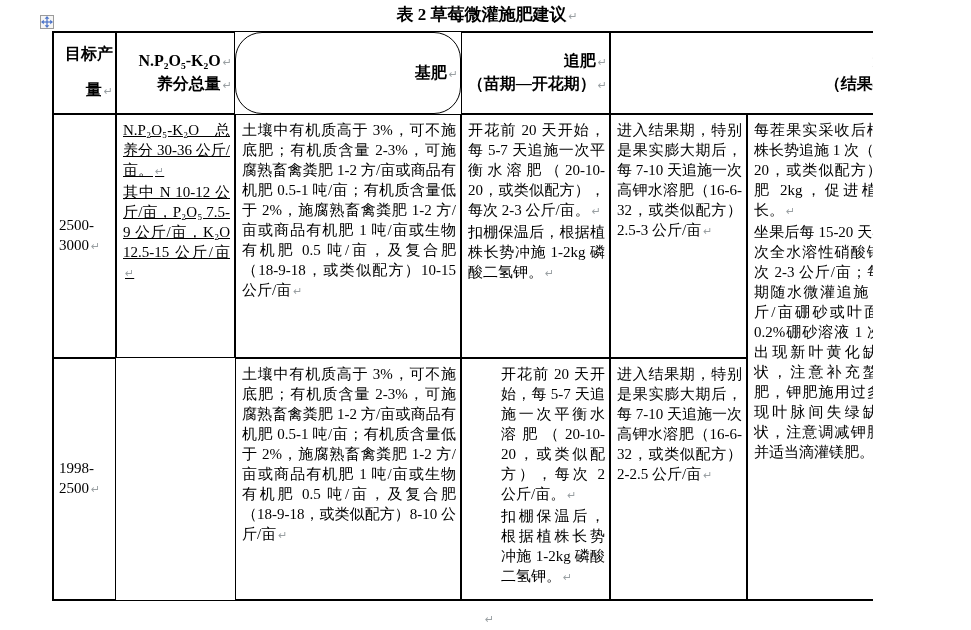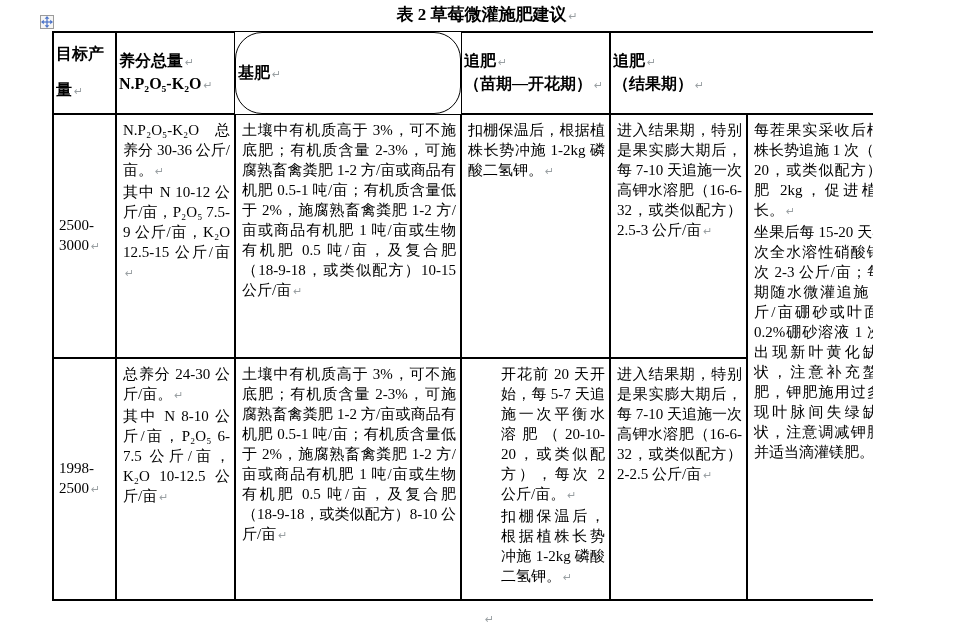--- a/index.html
+++ b/index.html
@@ -36,21 +36,21 @@
   .cell {
     border:1px solid #000; box-sizing:border-box; overflow:hidden;
     font-size:15px; line-height:20px;
   }
   .cell p { margin:0; text-align:justify; }
   .th {
     font-weight:bold; font-size:16px;
     display:flex; flex-direction:column; justify-content:center;
     padding:0 2px;
   }
-  .th p { text-align:left; }
+  .th p { text-align:right; }
   .th-yield { line-height:36px; }
   .th-nutrients p, .th-base p, .th-topdress_flower p, .th-topdress_fruit p { line-height:21px; }
   .td { padding:5px 4px 0 6px; }
   .td-yield {
     display:flex; flex-direction:column; justify-content:center; padding:0 0 0 5px;
   }
   .td-yield p { text-align:left; }
   .end-row-mark, .below-mark { position:absolute; }
 </style>
 </head>
@@ -73,56 +73,53 @@
     </span>
   </div>
 
   <div class="doc-title"><span>表 2 草莓微灌施肥建议</span><span class="mark">↵</span></div>
 
   <div class="grid">
       <div class="cell th th-yield" style="grid-area: 1 / 1 / 2 / 2;">
         <p><span>目标产量</span><span class="mark">↵</span></p>
       </div>
       <div class="cell th th-nutrients" style="grid-area: 1 / 2 / 2 / 3;">
+        <p><span>N.P₂O₅-K₂O</span><span class="mark">↵</span></p>
         <p><span>养分总量</span><span class="mark">↵</span></p>
-        <p><span>N.P₂O₅-K₂O</span><span class="mark">↵</span></p>
       </div>
       <div class="cell th th-base" style="grid-area: 1 / 3 / 2 / 4; border-radius: 27px;">
         <p><span>基肥</span><span class="mark">↵</span></p>
       </div>
       <div class="cell th th-topdress_flower" style="grid-area: 1 / 4 / 2 / 5;">
         <p><span>追肥</span><span class="mark">↵</span></p>
         <p><span>（苗期—开花期）</span><span class="mark">↵</span></p>
       </div>
       <div class="cell th th-topdress_fruit" style="grid-area: 1 / 5 / 2 / 7;">
         <p><span>追肥</span><span class="mark">↵</span></p>
         <p><span>（结果期）</span><span class="mark">↵</span></p>
       </div>
       <div class="cell td td-yield" style="grid-area: 2 / 1 / 3 / 2;">
         <p><span>2500-3000</span><span class="mark">↵</span></p>
       </div>
-      <div class="cell td td-nutrients" style="grid-area: 2 / 2 / 3 / 3;">
+      <div class="cell td td-nutrients" style="grid-area: 2 / 2 / 3 / 3; text-decoration: underline;">
         <p><span>N.P₂O₅-K₂O 总养分 30-36 公斤/亩。</span><span class="mark">↵</span></p>
         <p><span>其中 N 10-12 公斤/亩，P₂O₅ 7.5-9 公斤/亩，K₂O 12.5-15 公斤/亩</span><span class="mark">↵</span></p>
       </div>
       <div class="cell td td-base" style="grid-area: 2 / 3 / 3 / 4;">
         <p><span>土壤中有机质高于 3%，可不施底肥；有机质含量 2-3%，可施腐熟畜禽粪肥 1-2 方/亩或商品有机肥 0.5-1 吨/亩；有机质含量低于 2%，施腐熟畜禽粪肥 1-2 方/亩或商品有机肥 1 吨/亩或生物有机肥 0.5 吨/亩，及复合肥（18-9-18，或类似配方）10-15 公斤/亩</span><span class="mark">↵</span></p>
       </div>
       <div class="cell td td-topdress_flower" style="grid-area: 2 / 4 / 3 / 5;">
+        <p><span>开花前 20 天开始，每 5-7 天追施一次平衡水溶肥（20-10-20，或类似配方），每次 2-3 公斤/亩。</span><span class="mark">↵</span></p>
         <p><span>扣棚保温后，根据植株长势冲施 1-2kg 磷酸二氢钾。</span><span class="mark">↵</span></p>
       </div>
       <div class="cell td td-topdress_fruit" style="grid-area: 2 / 5 / 3 / 6;">
         <p><span>进入结果期，特别是果实膨大期后，每 7-10 天追施一次高钾水溶肥（16-6-32，或类似配方）2.5-3 公斤/亩</span><span class="mark">↵</span></p>
       </div>
       <div class="cell td td-yield" style="grid-area: 3 / 1 / 4 / 2;">
         <p><span>1998-2500</span><span class="mark">↵</span></p>
-      </div>
-      <div class="cell td td-nutrients" style="grid-area: 3 / 2 / 4 / 3;">
-        <p><span>总养分 24-30 公斤/亩。</span><span class="mark">↵</span></p>
-        <p><span>其中 N 8-10 公斤/亩，P₂O₅ 6-7.5 公斤/亩，K₂O 10-12.5 公斤/亩</span><span class="mark">↵</span></p>
       </div>
       <div class="cell td td-base" style="grid-area: 3 / 3 / 4 / 4;">
         <p><span>土壤中有机质高于 3%，可不施底肥；有机质含量 2-3%，可施腐熟畜禽粪肥 1-2 方/亩或商品有机肥 0.5-1 吨/亩；有机质含量低于 2%，施腐熟畜禽粪肥 1-2 方/亩或商品有机肥 1 吨/亩或生物有机肥 0.5 吨/亩，及复合肥（18-9-18，或类似配方）8-10 公斤/亩</span><span class="mark">↵</span></p>
       </div>
       <div class="cell td td-topdress_flower" style="grid-area: 3 / 4 / 4 / 5; padding-left: 39px;">
         <p><span>开花前 20 天开始，每 5-7 天追施一次平衡水溶肥（20-10-20，或类似配方），每次 2 公斤/亩。</span><span class="mark">↵</span></p>
         <p><span>扣棚保温后，根据植株长势冲施 1-2kg 磷酸二氢钾。</span><span class="mark">↵</span></p>
       </div>
       <div class="cell td td-topdress_fruit" style="grid-area: 3 / 5 / 4 / 6;">
         <p><span>进入结果期，特别是果实膨大期后，每 7-10 天追施一次高钾水溶肥（16-6-32，或类似配方）2-2.5 公斤/亩</span><span class="mark">↵</span></p>

